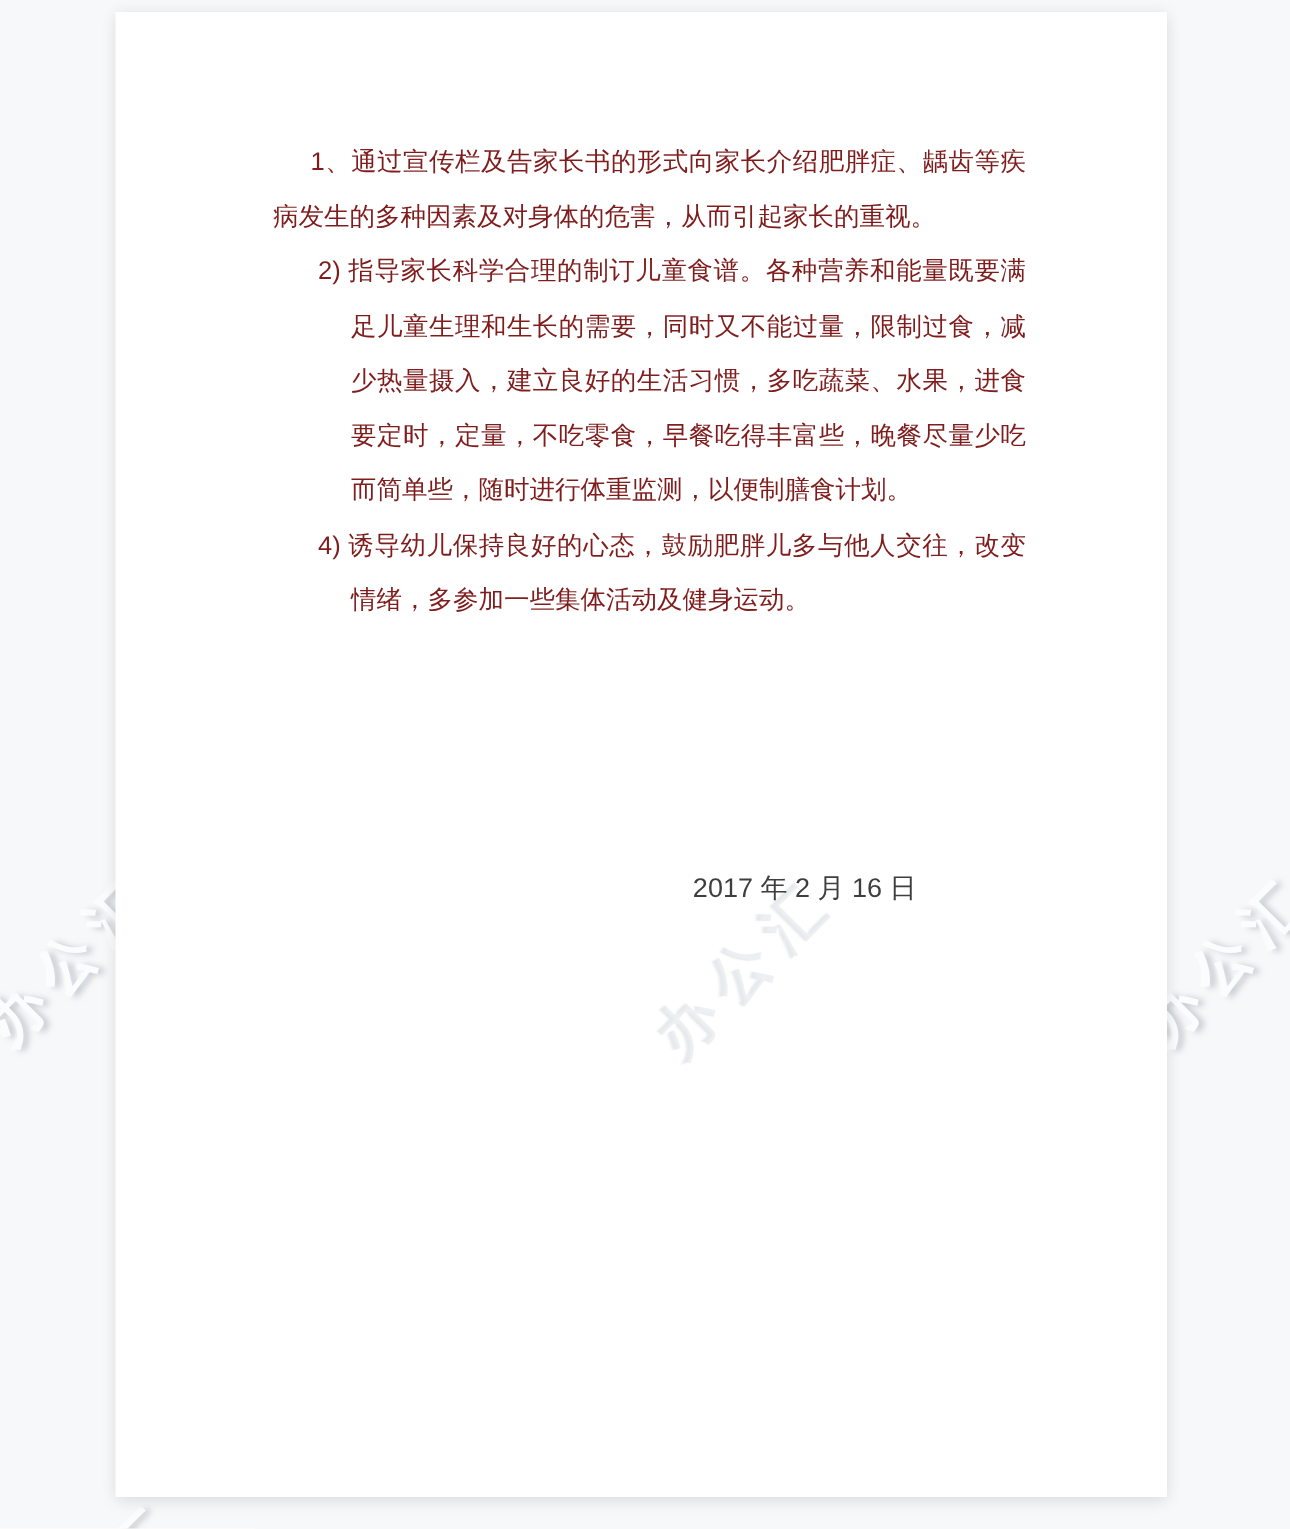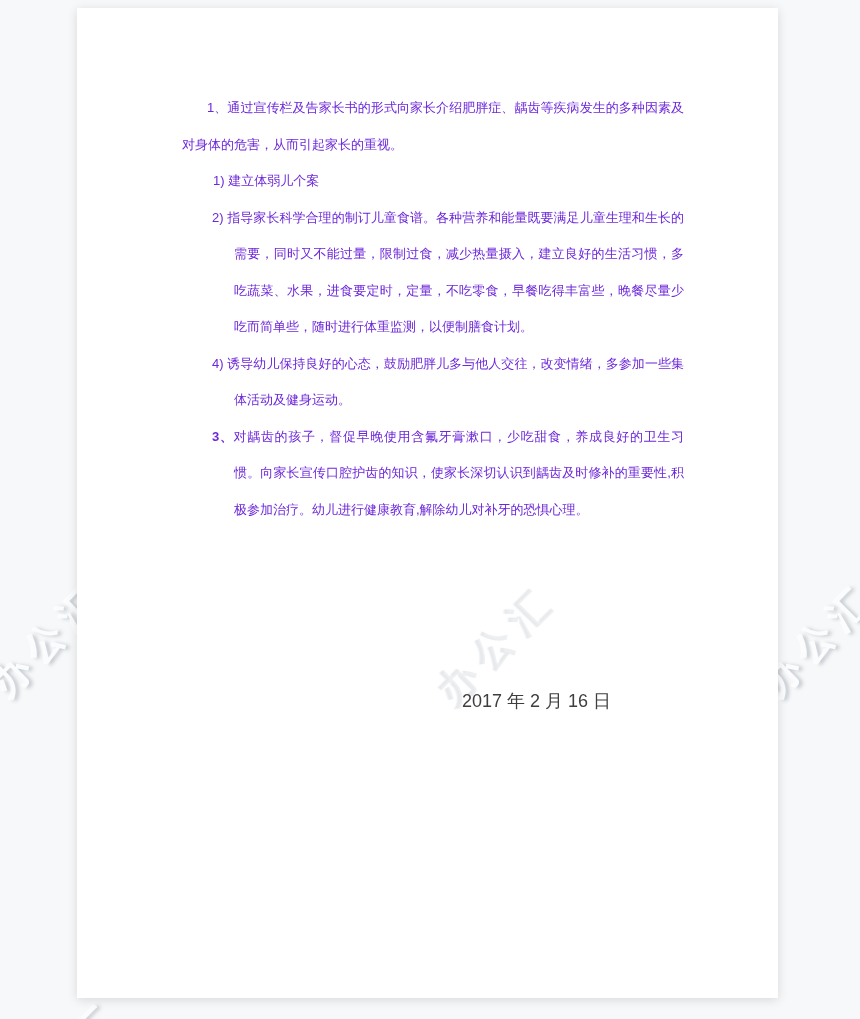--- a/index.html
+++ b/index.html
@@ -50,23 +50,23 @@
     white-space: nowrap;
     transform: translate(-50%, -50%) rotate(-45deg);
     color: rgba(224, 228, 232, 0.55);
     text-shadow: 2px 2px 2px rgba(255,255,255,0.9), -1px -1px 1px rgba(190,196,202,0.25);
     user-select: none;
     pointer-events: none;
   }
   .content { position: relative; z-index: 1; }
   .para {
     margin: 0;
-    font-size: 13px;
+    font-size: 17px;
     line-height: 36.5px;
-    color: #6d28d9;
+    color: #7f1d1d;
     text-align: justify;
   }
   .indent-sm { text-indent: 25px; }   
   .indent-md { text-indent: 31px; }
   .hang { padding-left: 52px; text-indent: -22px; } 
   .marker-bold .marker { font-weight: 700; }
   .date-line {
     margin-top: 155px;
     font-size: 18px;
     line-height: 36.5px;
@@ -85,26 +85,24 @@
   <div class="wm wm-bottom">办公汇</div>
 
   <div class="paper">
     <div class="wm-faint">办公汇</div>
 
     <div class="content">
 
       <p class="para indent-sm"><span class="marker">1、</span><span>通过宣传栏及告家长书的形式向家长介绍肥胖症、龋齿等疾病发生的多种因素及对身体的危害，从而引起家长的重视。</span></p>
 
 
-      <p class="para indent-md"><span class="marker">1) </span><span>建立体弱儿个案</span></p>
 
       <p class="para hang"><span class="marker">2) </span><span>指导家长科学合理的制订儿童食谱。各种营养和能量既要满足儿童生理和生长的需要，同时又不能过量，限制过食，减少热量摄入，建立良好的生活习惯，多吃蔬菜、水果，进食要定时，定量，不吃零食，早餐吃得丰富些，晚餐尽量少吃而简单些，随时进行体重监测，以便制膳食计划。</span></p>
 
 
       <p class="para hang"><span class="marker">4) </span><span>诱导幼儿保持良好的心态，鼓励肥胖儿多与他人交往，改变情绪，多参加一些集体活动及健身运动。</span></p>
 
-      <p class="para hang marker-bold"><span class="marker">3、</span><span>对龋齿的孩子，督促早晚使用含氟牙膏漱口，少吃甜食，养成良好的卫生习惯。向家长宣传口腔护齿的知识，使家长深切认识到龋齿及时修补的重要性,积极参加治疗。幼儿进行健康教育,解除幼儿对补牙的恐惧心理。</span></p>
 
       <div class="date-line">2017 年 2 月 16 日</div>
 
     </div>
   </div>
 </div>
 
 </body></html>

